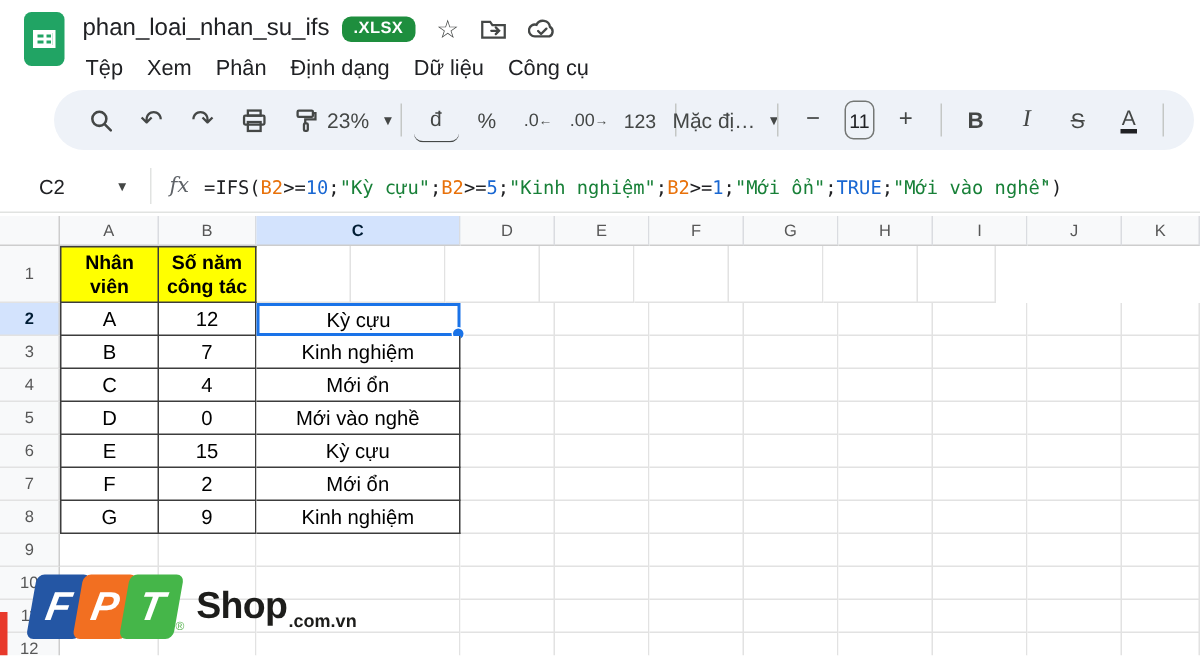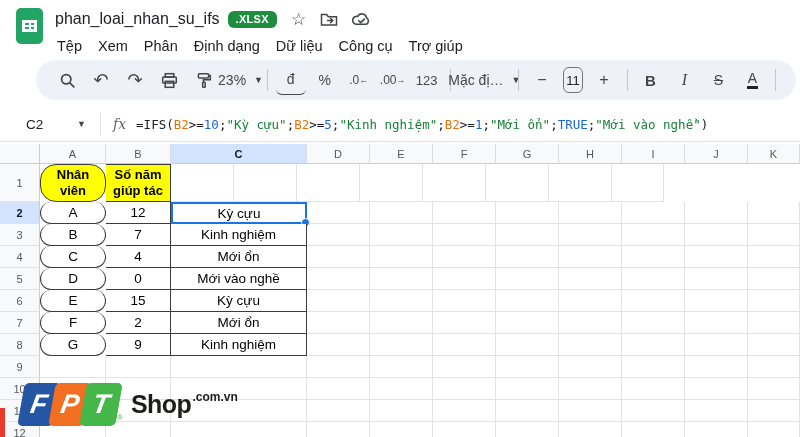--- a/index.html
+++ b/index.html
@@ -63,35 +63,35 @@
   .col-h { height:20px; background:#f8f9fa; border-right:1px solid #dadce0; border-bottom:1px solid #cdcdcd;
     display:flex; align-items:center; justify-content:center; font-size:11px; color:#575757; flex:0 0 auto; cursor:pointer; }
   .col-h.sel { background:#d3e3fd; color:#001d35; font-weight:bold; }
   .row-h { width:40px; background:#f8f9fa; border-right:1px solid #cdcdcd; border-bottom:1px solid #e2e2e2;
     display:flex; align-items:center; justify-content:center; font-size:11px; color:#575757; flex:0 0 auto; cursor:pointer; }
   .row-h.sel { background:#d3e3fd; color:#001d35; font-weight:bold; }
   .gcell { border-right:1px solid #e2e2e2; border-bottom:1px solid #e2e2e2; background:#fff; flex:0 0 auto; cursor:cell; }
   .tcell { border-right:1px solid #3c3c3c; border-bottom:1px solid #3c3c3c; background:#fff;
     display:flex; align-items:center; justify-content:center; font-size:13.5px; color:#000;
     text-align:center; flex:0 0 auto; cursor:cell; position:relative; }
-  .tcell.first { border-left:1px solid #3c3c3c;border-radius:16px; }
+  .tcell.first { border-left:1px solid #3c3c3c; }
   .tcell.toprow { border-top:1px solid #3c3c3c; }
   .tcell.yhead { background:#ffff00; font-weight:bold; font-size:13px; line-height:1.2; padding:1px 3px; }
   .tcell.selcell { border:2px solid #1a73e8; }
   .fill-handle { position:absolute; right:-5px; bottom:-5px; width:9px; height:9px;
     background:#1a73e8; border:1px solid #fff; border-radius:50%; cursor:crosshair; }
 
   
   .watermark { position:absolute; left:26px; top:383px; display:flex; align-items:center; z-index:5; }
   .wm-letter { width:36px; height:43px; border-radius:5px; transform:skewX(-10deg);
     display:flex; align-items:center; justify-content:center; color:#fff; font-weight:bold;
     font-style:italic; font-size:27px; margin-left:-5px; font-family:"Liberation Sans", sans-serif; }
   .wm-reg { font-size:8px; color:#55b14d; align-self:flex-end; margin:0 2px 4px -2px; }
   .wm-shop { font-size:25px; font-weight:bold; color:#1d1d1b; margin-left:6px; letter-spacing:-.5px; }
-  .wm-domain { font-size:12px; font-weight:bold; color:#1d1d1b; align-self:flex-end; margin:0 0 22px 1px; }
+  .wm-domain { font-size:12px; font-weight:bold; color:#1d1d1b; align-self:flex-end; margin:0 0 5px 1px; }
   .red-bar { position:absolute; left:0; top:408px; width:5px; height:29px; background:#e8392b; z-index:6; }
 </style>
 </head>
 <body>
 
 <div id="app">
 
   <div class="topbar">
     <div class="sheets-icon">
       <div class="grid2">
@@ -119,21 +119,20 @@
           </svg>
         </span>
       </div>
       <div class="menu-row">
           <span class="menu-item">Tệp</span>
           <span class="menu-item">Xem</span>
           <span class="menu-item">Phân</span>
           <span class="menu-item">Định dạng</span>
           <span class="menu-item">Dữ liệu</span>
           <span class="menu-item">Công cụ</span>
-          <span class="menu-item">Trợ giúp</span>
         </div>
     </div>
   </div>
 
   <div class="toolbar-wrap">
     <div class="toolbar">
       <span class="t-btn">
         <svg width="17" height="17" viewBox="0 0 20 20" fill="none" stroke="#444746" stroke-width="2">
           <circle cx="8.5" cy="8.5" r="5.5"></circle>
             <path d="M13 13 l4.5 4.5" stroke-linecap="round"></path>
@@ -212,21 +211,21 @@
         <div class="col-h" style="width: 63px;">F</div>
         <div class="col-h" style="width: 63px;">G</div>
         <div class="col-h" style="width: 63px;">H</div>
         <div class="col-h" style="width: 63px;">I</div>
         <div class="col-h" style="width: 63px;">J</div>
         <div class="col-h" style="width: 52px;">K</div>
       </div>
       <div class="g-row">
         <div class="row-h" style="height: 38px;">1</div>
         <div class="tcell first toprow yhead" style="width: 66px; height: 38px;">Nhân viên</div>
-        <div class="tcell toprow yhead" style="width: 65px; height: 38px;">Số năm giúp tác</div>
+        <div class="tcell toprow yhead" style="width: 65px; height: 38px;">Số năm công tác</div>
         <div class="gcell" style="width: 63px; height: 38px;"></div>
         <div class="gcell" style="width: 63px; height: 38px;"></div>
         <div class="gcell" style="width: 63px; height: 38px;"></div>
         <div class="gcell" style="width: 63px; height: 38px;"></div>
         <div class="gcell" style="width: 63px; height: 38px;"></div>
         <div class="gcell" style="width: 63px; height: 38px;"></div>
         <div class="gcell" style="width: 63px; height: 38px;"></div>
         <div class="gcell" style="width: 52px; height: 38px;"></div>
       </div>
       <div class="g-row">

